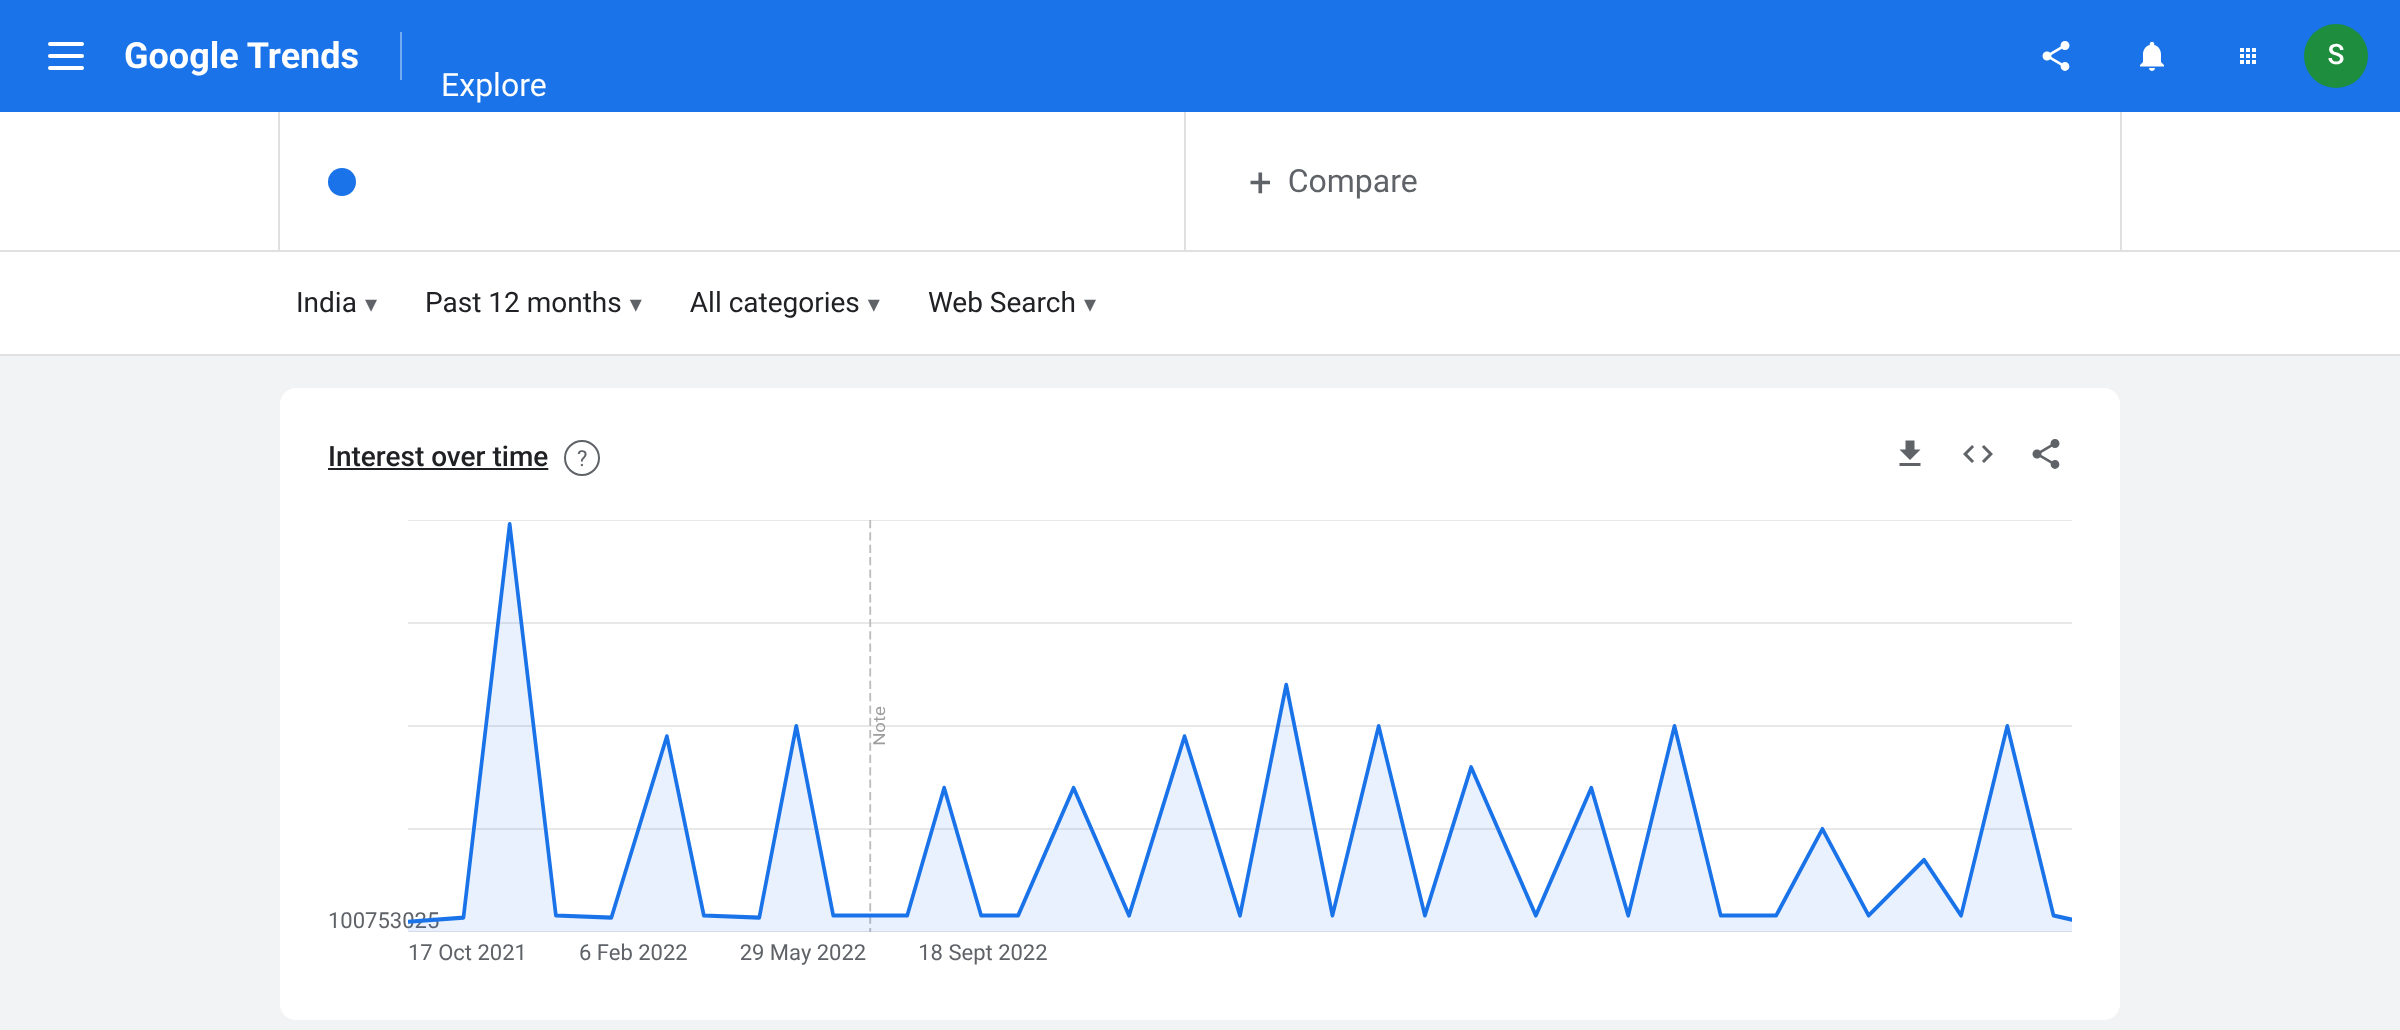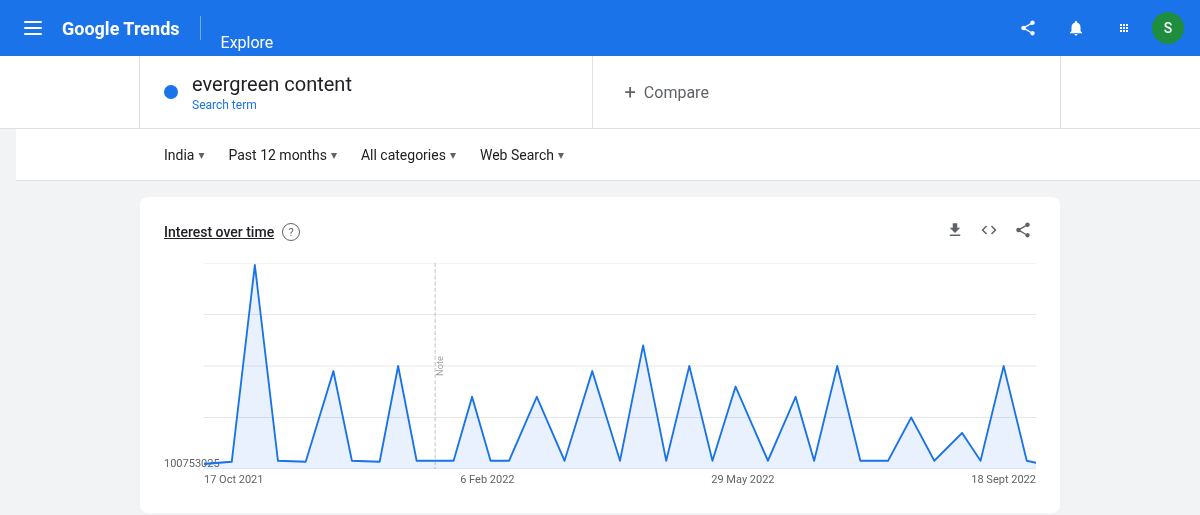--- a/index.html
+++ b/index.html
@@ -127,21 +127,20 @@
 
     
     .filter-bar {
       background: white;
       border-bottom: 1px solid #e0e0e0;
       display: flex;
       align-items: center;
       padding: 0 140px;
       height: 52px;
       gap: 8px;
-      margin-left: 16px;
     }
     .filter-dropdown {
       display: flex;
       align-items: center;
       gap: 4px;
       padding: 6px 8px;
       cursor: pointer;
       border-radius: 4px;
       color: #202124;
       font-size: 14px;
@@ -231,21 +230,22 @@
       top: 0;
       bottom: 24px;
     }
     .x-axis-labels {
       position: absolute;
       left: 40px;
       right: 0;
       bottom: 0;
       height: 20px;
       display: flex;
-      justify-content: space-between;
+      justify-content: flex-start;
+      gap: 26px;
     }
     .x-label {
       font-size: 11px;
       color: #5f6368;
     }
   </style>
 </head>
 <body>
 
 <div class="header">
@@ -279,24 +279,20 @@
       </svg>
     </div>
     <div class="avatar">S</div>
   </div>
 </div>
 
 <div class="search-area">
   <div class="search-left-pad"></div>
   <div class="search-term-section">
     <div class="blue-dot"></div>
-    <div class="search-term-info">
-      <div class="search-term-name">evergreen content</div>
-      <div class="search-term-label">Search term</div>
-    </div>
   </div>
   <div class="compare-section">
     <span class="compare-plus">+</span>
     <span>Compare</span>
   </div>
   <div class="right-pad"></div>
 </div>
 
 <div class="filter-bar">
   <div class="filter-dropdown">

